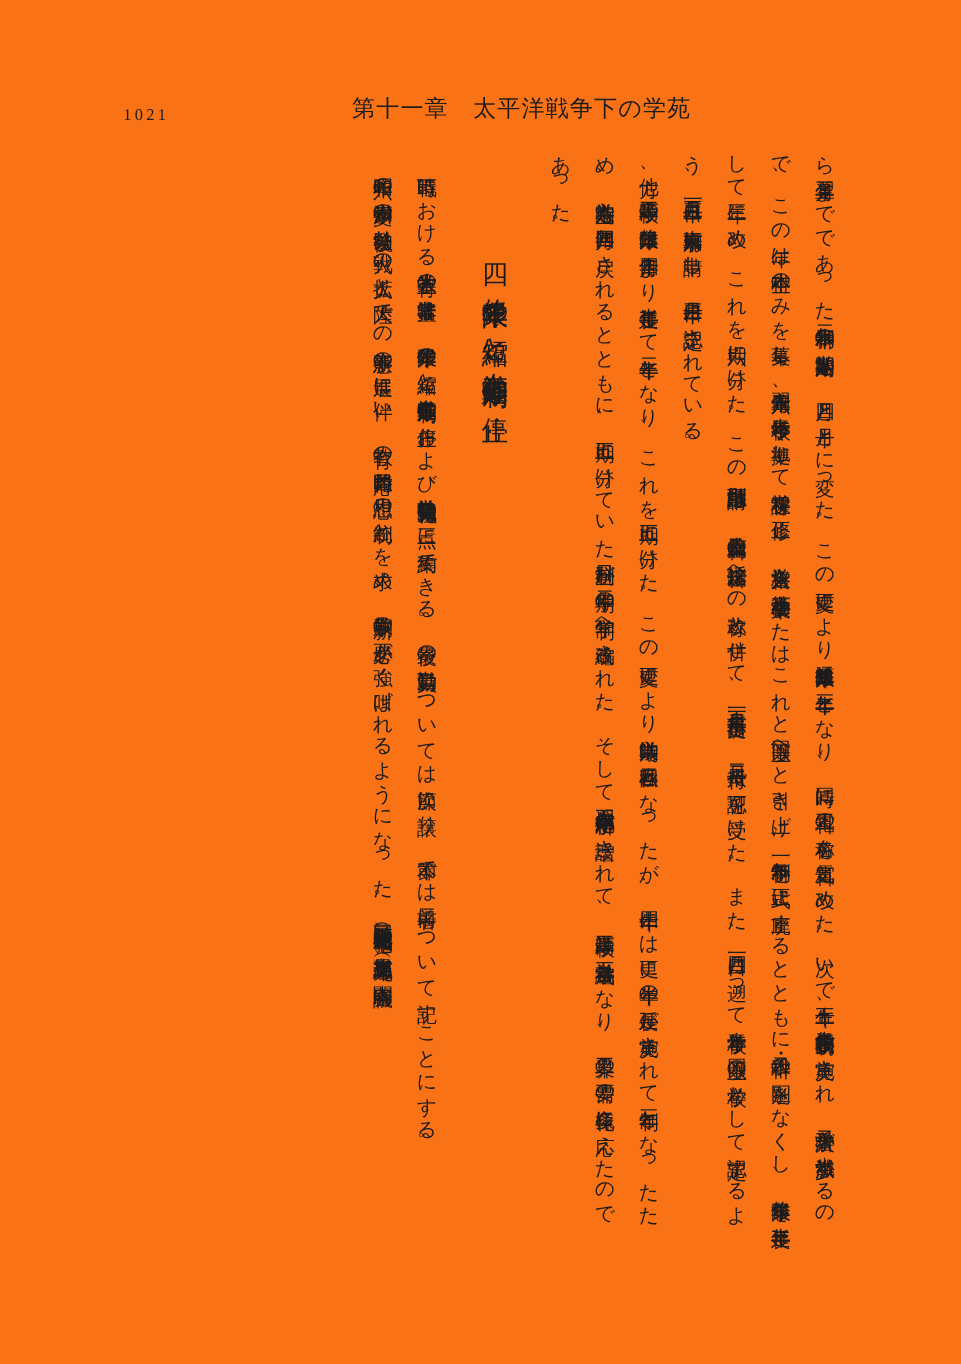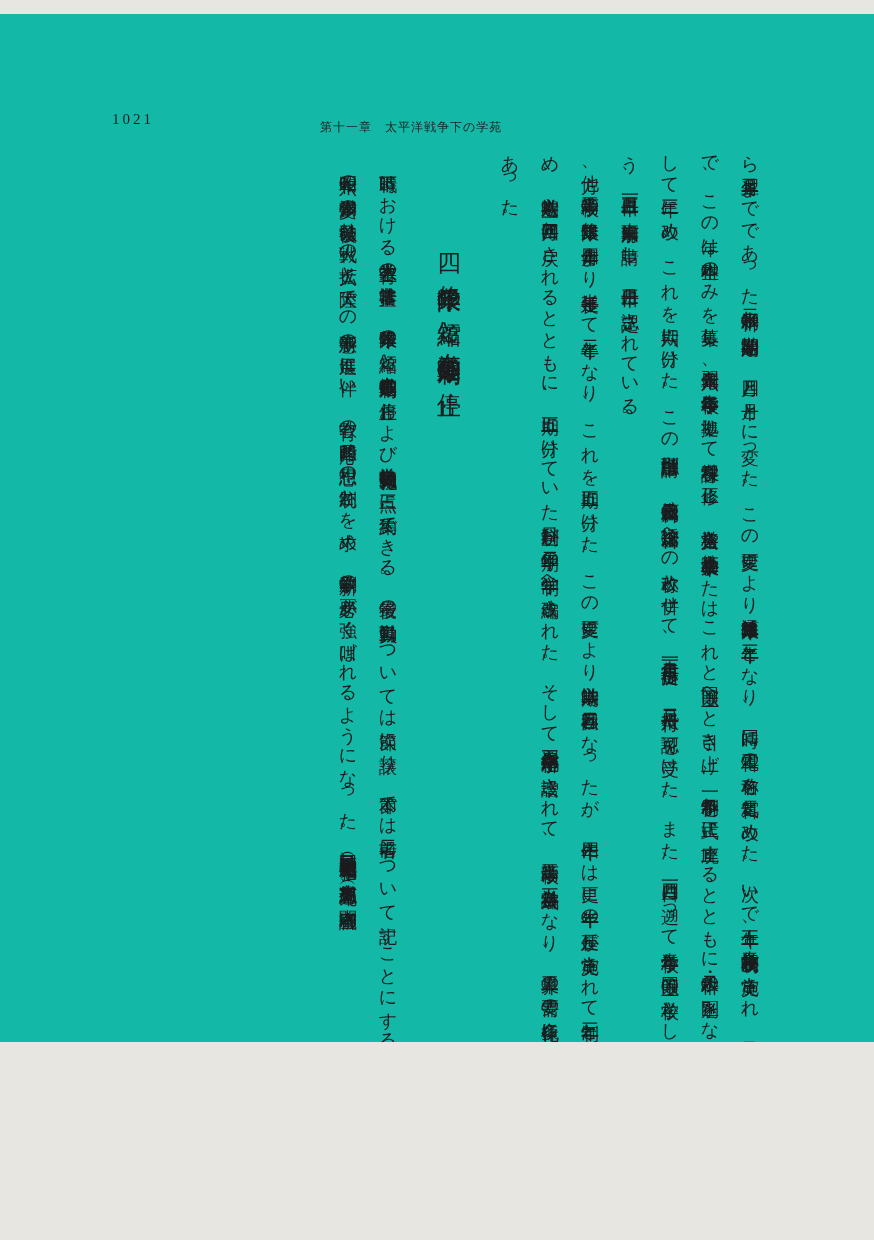--- a/index.html
+++ b/index.html
@@ -3,41 +3,41 @@
 <meta charset="utf-8">
 <style>
   html, body {
     margin: 0;
     padding: 0;
     background: #e8e6e1;
   }
   .page {
     position: relative;
     width: 874px;
-    height: 1028px;
-    margin: 14px auto;
-    background: #14b8a6;
+    height: 1240px;
+    margin: 0 auto;
+    background: #f97316;
     color: #1c1c1e;
     font-family: "Liberation Serif", "DejaVu Serif", serif;
     overflow: hidden;
   }
   
   .page-number {
     position: absolute;
     left: 112px;
     top: 97px;
     font-size: 15px;
     letter-spacing: 3px;
     font-variant-numeric: oldstyle-nums;
   }
   .chapter-title {
     position: absolute;
     left: 320px;
-    top: 105px;
-    font-size: 12px;
+    top: 84px;
+    font-size: 21px;
     letter-spacing: 1px;
     white-space: nowrap;
   }
   
   .body-text {
     position: absolute;
     top: 129px;
     right: 104px;
     height: 976px;
     writing-mode: vertical-rl;

